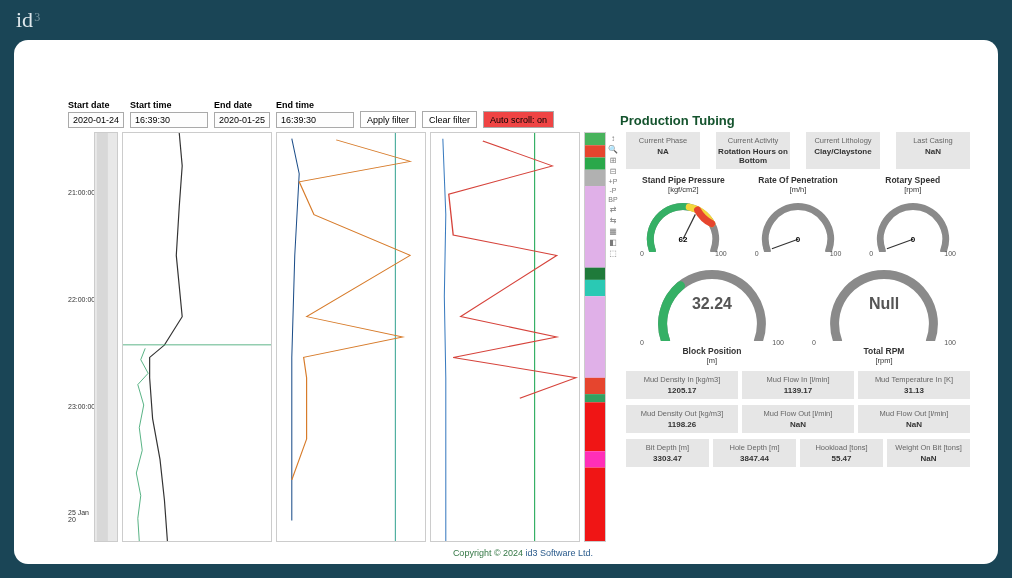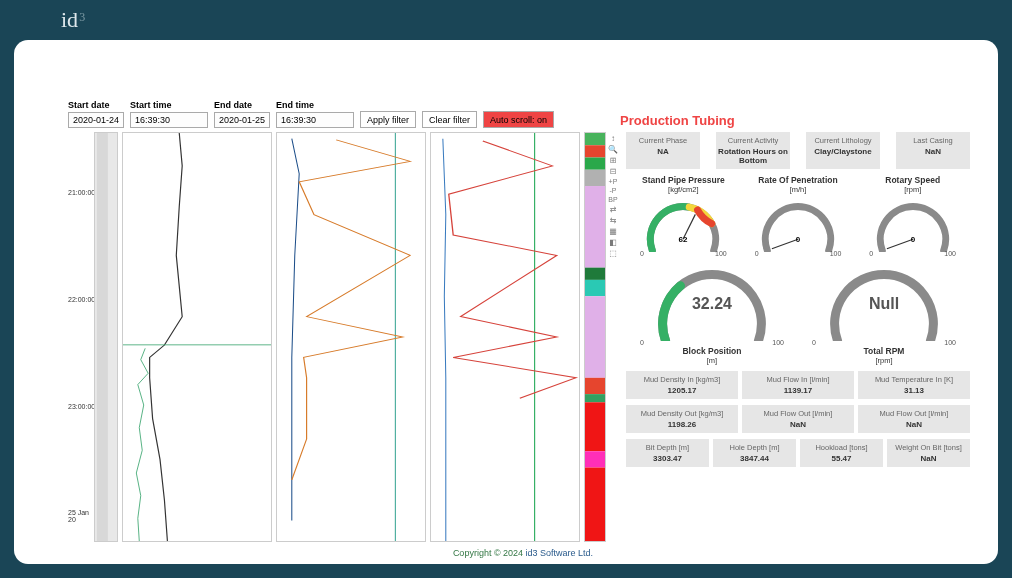--- a/index.html
+++ b/index.html
@@ -9,21 +9,20 @@
     width: 1012px;
     height: 578px;
     padding: 0 0 10px 0;
     overflow: hidden;
   }
   .topbar {
     height: 40px;
     display: flex;
     align-items: center;
     padding-left: 16px;
-    margin-left: 45px;
   }
   .logo {
     color: #dfe8ec;
     font-size: 22px;
     font-family: serif;
     display: inline-flex;
     align-items: baseline;
   }
   .logo sup { font-size: 12px; color: #7c99a3; margin-left: 1px; position: relative; top: -6px; }
 
@@ -63,21 +62,21 @@
     font-size: 9px;
     padding: 2px 6px;
     cursor: pointer;
     align-self: flex-end;
     height: 17px;
   }
   .btn.toggle { background: #ef4444; }
   .title {
     font-size: 13px;
     font-weight: 600;
-    color: #ef4444;
+    color: #14532d;
     margin-left: 60px;
     align-self: flex-end;
   }
 
   
   .content {
     flex: 1 1 0;
     display: flex;
     gap: 6px;
     overflow: hidden;

